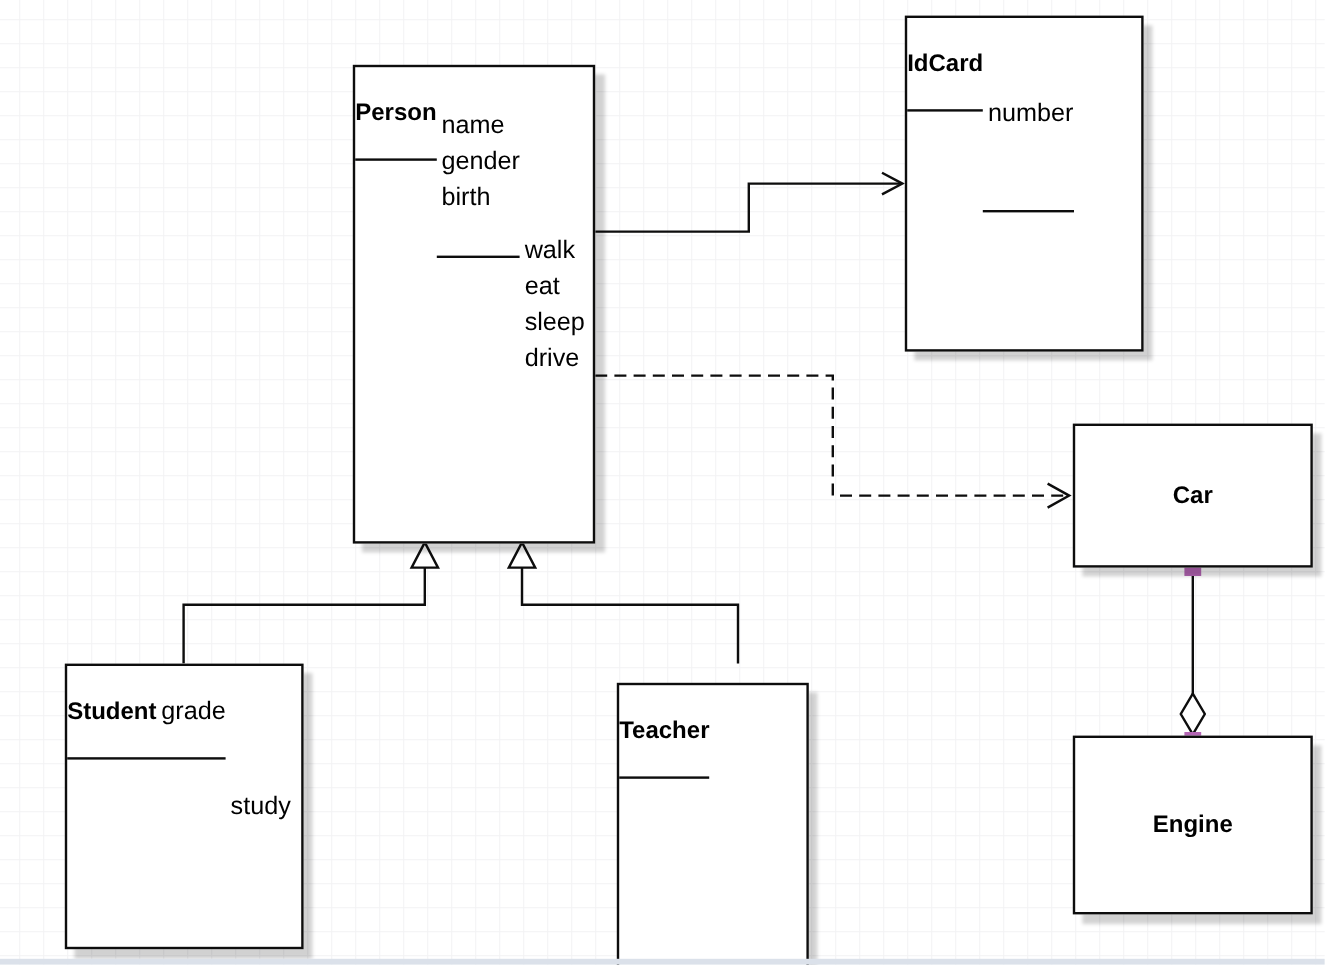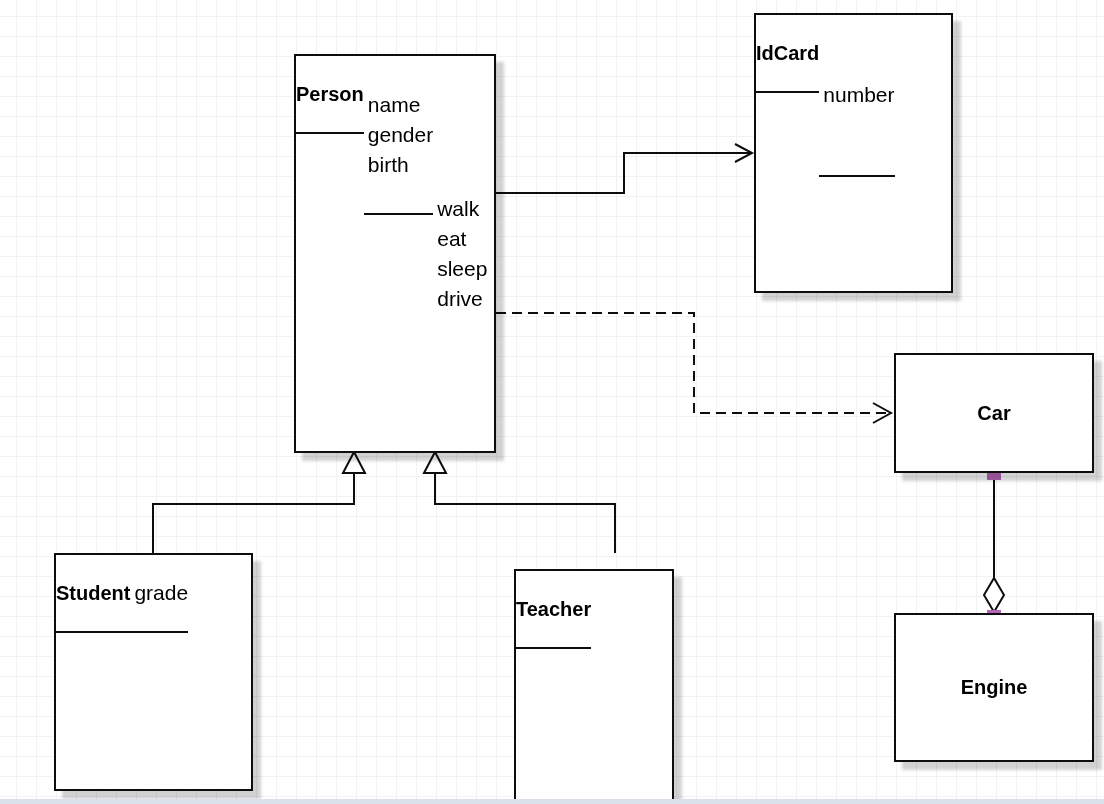--- a/index.html
+++ b/index.html
@@ -145,20 +145,23 @@
 
   <div class="uml-class simple" style="left:894px; top:613px; width:200px; height:149px;">
     <div class="uml-title">Engine</div>
   </div>
 
   <div class="uml-class" style="left:54px; top:553px; width:199px; height:238px;">
     <div class="uml-title" style="height:78px">Student</div>
     <div class="uml-section" style="height:78px">
       <div class="member">grade</div>
     </div>
+    <div class="uml-section last">
+      <div class="member">study</div>
+    </div>
   </div>
 
   <div class="uml-class" style="left:514px; top:553px; width:160px; height:238px;margin-top:16px;">
     <div class="uml-title" style="height:78px">Teacher</div>
   </div>
 
   <div id="bottom-edge"></div>
 </div>
 
 </body></html>

